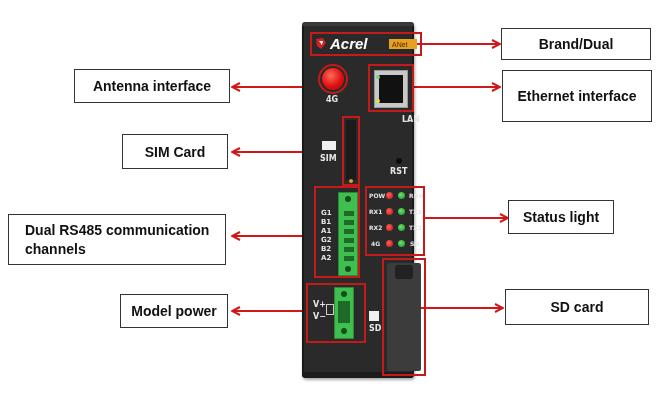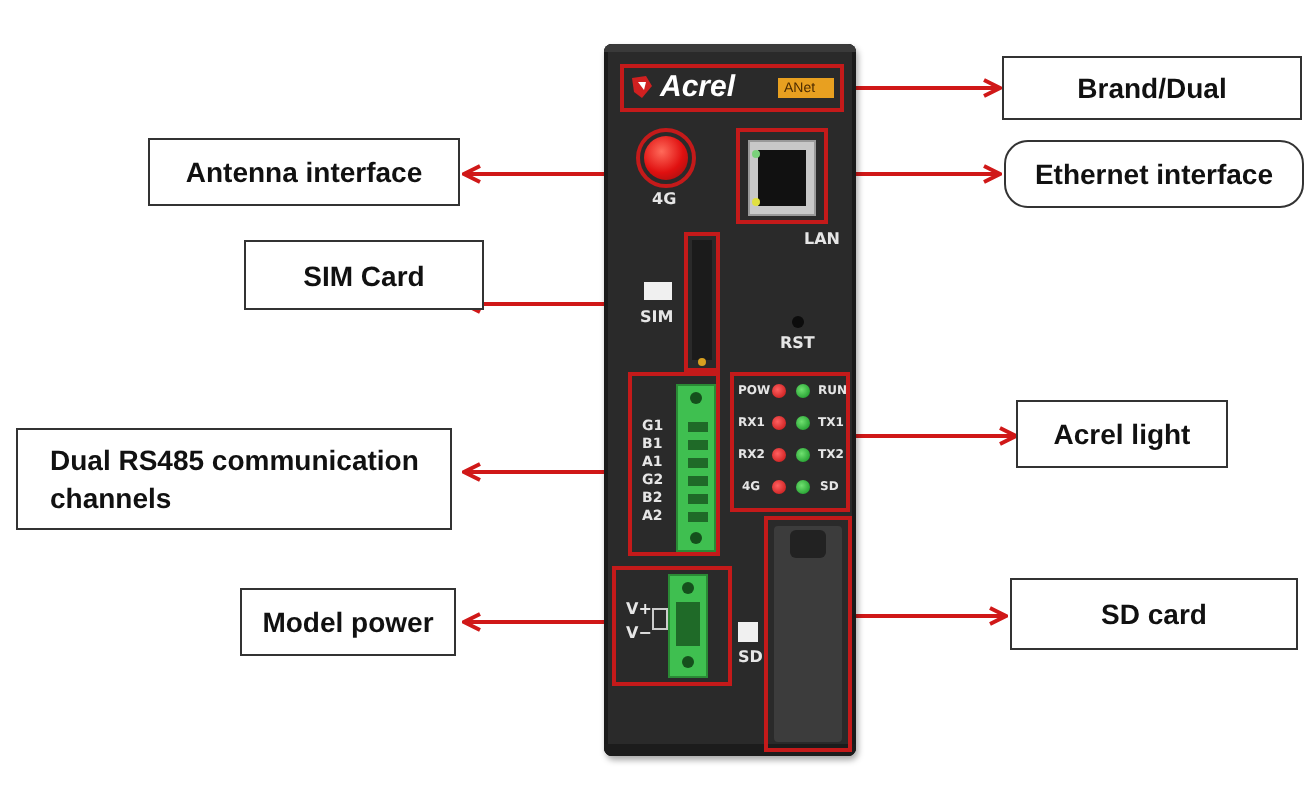--- a/index.html
+++ b/index.html
@@ -4,21 +4,21 @@
 <style>
   html, body { margin: 0; padding: 0; background: #ffffff; }
   body { width: 657px; height: 400px; position: relative; overflow: hidden;
          font-family: "Liberation Sans", sans-serif; }
   .callout { position: absolute; background: #fff; border: 1px solid #333;
              font-weight: bold; color: #111; font-size: 14px;
              display: flex; align-items: center; box-sizing: border-box; }
   .callout.center { justify-content: center; }
   .callout.left { padding-left: 16px; line-height: 19px; }
   #arrows { position: absolute; left: 0; top: 0; }
-  .device { position: absolute; left: 302px; top: 22px; width: 126px; height: 356px;
+  .device { position: absolute; left: 302px; top: 22px; width: 112px; height: 356px;
             background: #2a2a2a; border-radius: 4px;
             box-shadow: inset 0 0 0 2px #1a1a1a, 1px 2px 3px rgba(0,0,0,.35); }
   .device .top-rim { position: absolute; left: 0; right: 0; top: 0; height: 4px;
             background: #3a3a3a; border-radius: 4px 4px 0 0; }
   .device .bottom-rim { position: absolute; left: 0; right: 0; bottom: 0; height: 6px;
             background: #1c1c1c; border-radius: 0 0 4px 4px; }
   .hl { position: absolute; border: 2px solid #c41a1a; box-sizing: border-box; }
   .lbl { position: absolute; color: #e6e6e6; font-size: 8px; font-weight: bold;
          font-family: "DejaVu Sans", sans-serif; white-space: nowrap; }
   .brand-text { position: absolute; color: #fff; font-weight: bold; font-style: italic;
@@ -58,34 +58,34 @@
   <line x1="338" y1="152" x2="232" y2="152" stroke="#d01818" stroke-width="2" marker-end="url(#ah)"></line>
   <line x1="318" y1="236" x2="232" y2="236" stroke="#d01818" stroke-width="2" marker-end="url(#ah)"></line>
   <line x1="425" y1="218" x2="508" y2="218" stroke="#d01818" stroke-width="2" marker-end="url(#ah)"></line>
   <line x1="318" y1="311" x2="232" y2="311" stroke="#d01818" stroke-width="2" marker-end="url(#ah)"></line>
   <line x1="420" y1="308" x2="503" y2="308" stroke="#d01818" stroke-width="2" marker-end="url(#ah)"></line>
 </svg>
 
 <div class="callout center" style="left:501px;top:28px;width:150px;height:32px;">
   <span>Brand/Dual</span>
 </div>
-<div class="callout center" style="left:502px;top:70px;width:150px;height:34px;border-radius:12px;">
+<div class="callout center" style="left:502px;top:70px;width:150px;height:52px;">
   <span>Ethernet interface</span>
 </div>
 <div class="callout center" style="left:74px;top:69px;width:156px;height:34px;">
   <span>Antenna interface</span>
 </div>
-<div class="callout center" style="left:122px;top:120px;width:120px;height:35px;">
+<div class="callout center" style="left:122px;top:134px;width:106px;height:35px;">
   <span>SIM Card</span>
 </div>
 <div class="callout left" style="left:8px;top:214px;width:218px;height:51px;">
   <span style="display:block;width:200px;">Dual RS485 communication channels</span>
 </div>
 <div class="callout center" style="left:508px;top:200px;width:106px;height:34px;">
-  <span>Acrel light</span>
+  <span>Status light</span>
 </div>
 <div class="callout center" style="left:120px;top:294px;width:108px;height:34px;">
   <span>Model power</span>
 </div>
 <div class="callout center" style="left:505px;top:289px;width:144px;height:36px;">
   <span>SD card</span>
 </div>
 
 <div class="device">
   <div class="top-rim"></div>

